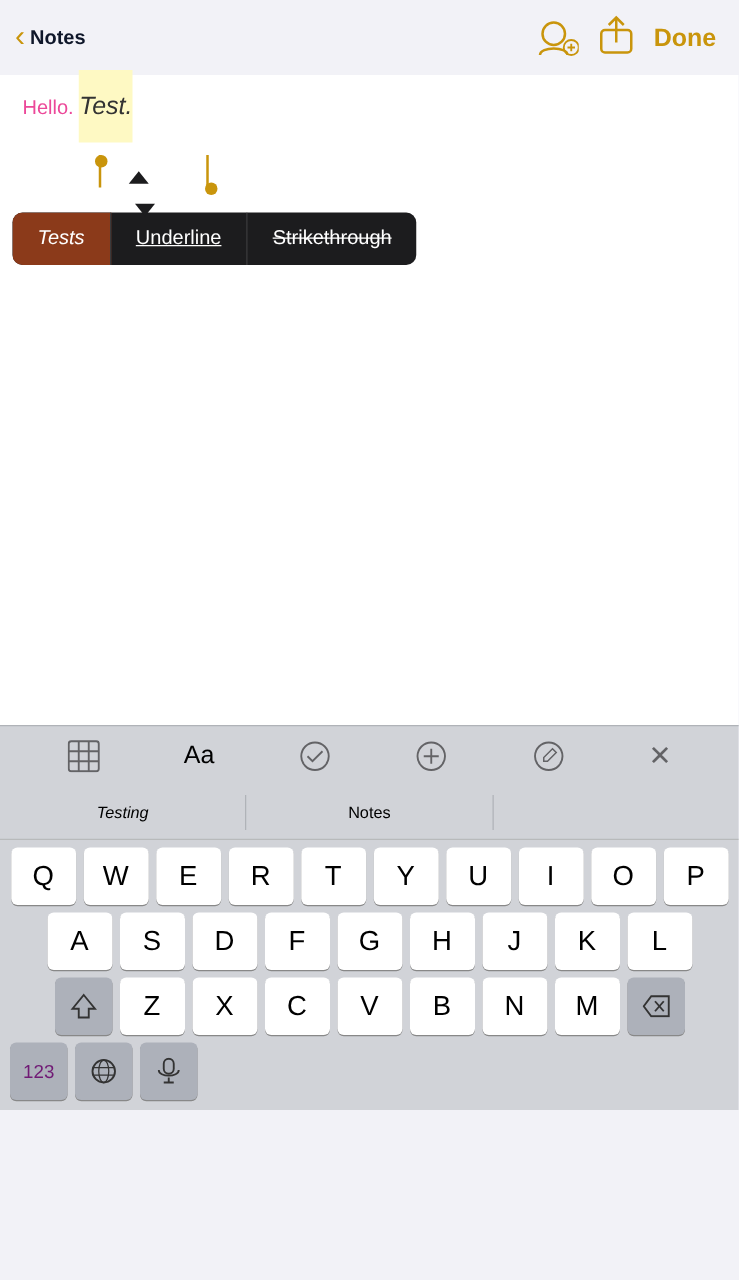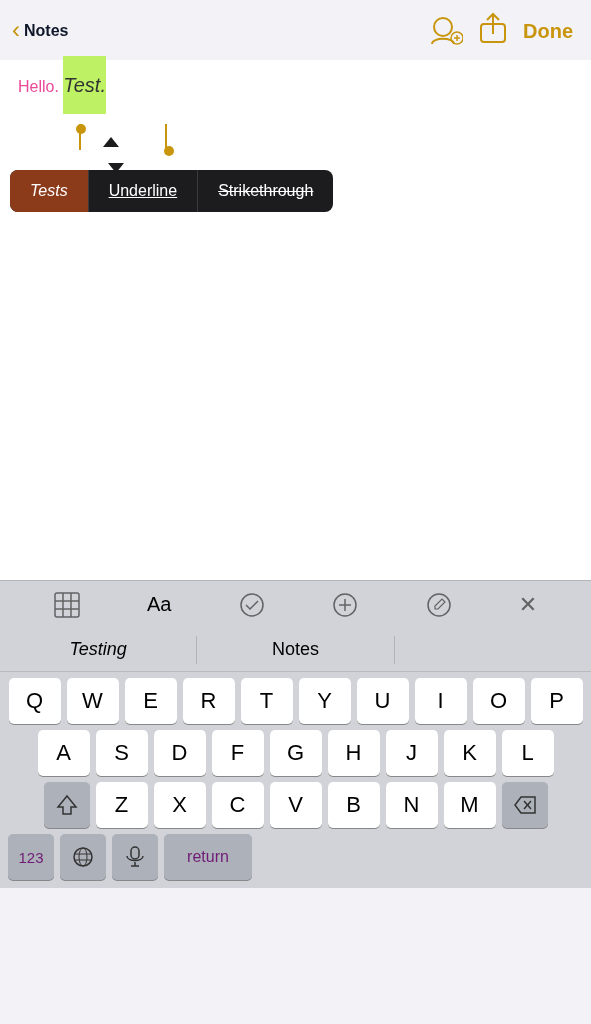--- a/index.html
+++ b/index.html
@@ -180,21 +180,21 @@
       display: flex;
       align-items: center;
       height: 44px;
       border-bottom: 1px solid #b8babb;
     }
     .autocorrect-item {
       flex: 1;
       display: flex;
       align-items: center;
       justify-content: center;
-      font-size: 18px;
+      font-size: 13px;
       color: #000;
       height: 100%;
       cursor: pointer;
     }
     .autocorrect-divider {
       width: 1px;
       height: 28px;
       background: #b0b3b8;
     }
 
@@ -293,21 +293,21 @@
         <polyline points="8,8 14,2 20,8" fill="none" stroke="#c9950c" stroke-width="2"></polyline>
       </svg>
     </div>
 
     <span class="done-btn">Done</span>
   </div>
 </div>
 
 <div style="background:white; position:relative; padding: 10px 18px 20px 18px; min-height: 200px;">
   <div style="font-size:20px; color:#333; line-height:1.5;">
-    <span style="font-size:16px; color:#ec4899;">Hello. </span><span style="background:#bef264; font-style:italic; font-size:20px; color:#333; padding: 18px 0;">Test.</span>
+    <span style="font-size:16px; color:#ec4899;">Hello. </span><span style="background:#fef9c3; font-style:italic; font-size:20px; color:#333; padding: 18px 0;">Test.</span>
   </div>
 
   <div class="handle-left"></div>
   <div class="handle-bar-left"></div>
   <div class="handle-right"></div>
   <div class="handle-bar-right"></div>
 
   <div class="caret-up"></div>
 
   <div class="format-toolbar">
@@ -422,15 +422,14 @@
       </svg>
     </div>
     <div class="key key-special key-mic">
       <svg width="18" height="22" viewBox="0 0 18 22">
         <rect x="5" y="1" width="8" height="12" rx="4" fill="none" stroke="#333" stroke-width="1.5"></rect>
         <path d="M1 10 C1 16 17 16 17 10" fill="none" stroke="#333" stroke-width="1.5"></path>
         <line x1="9" y1="16" x2="9" y2="20" stroke="#333" stroke-width="1.5"></line>
         <line x1="5" y1="20" x2="13" y2="20" stroke="#333" stroke-width="1.5"></line>
       </svg>
     </div>
-    <div class="key key-special key-return" style="font-size:16px; width:88px;">return</div>
   </div>
 </div>
 
 </body></html>

